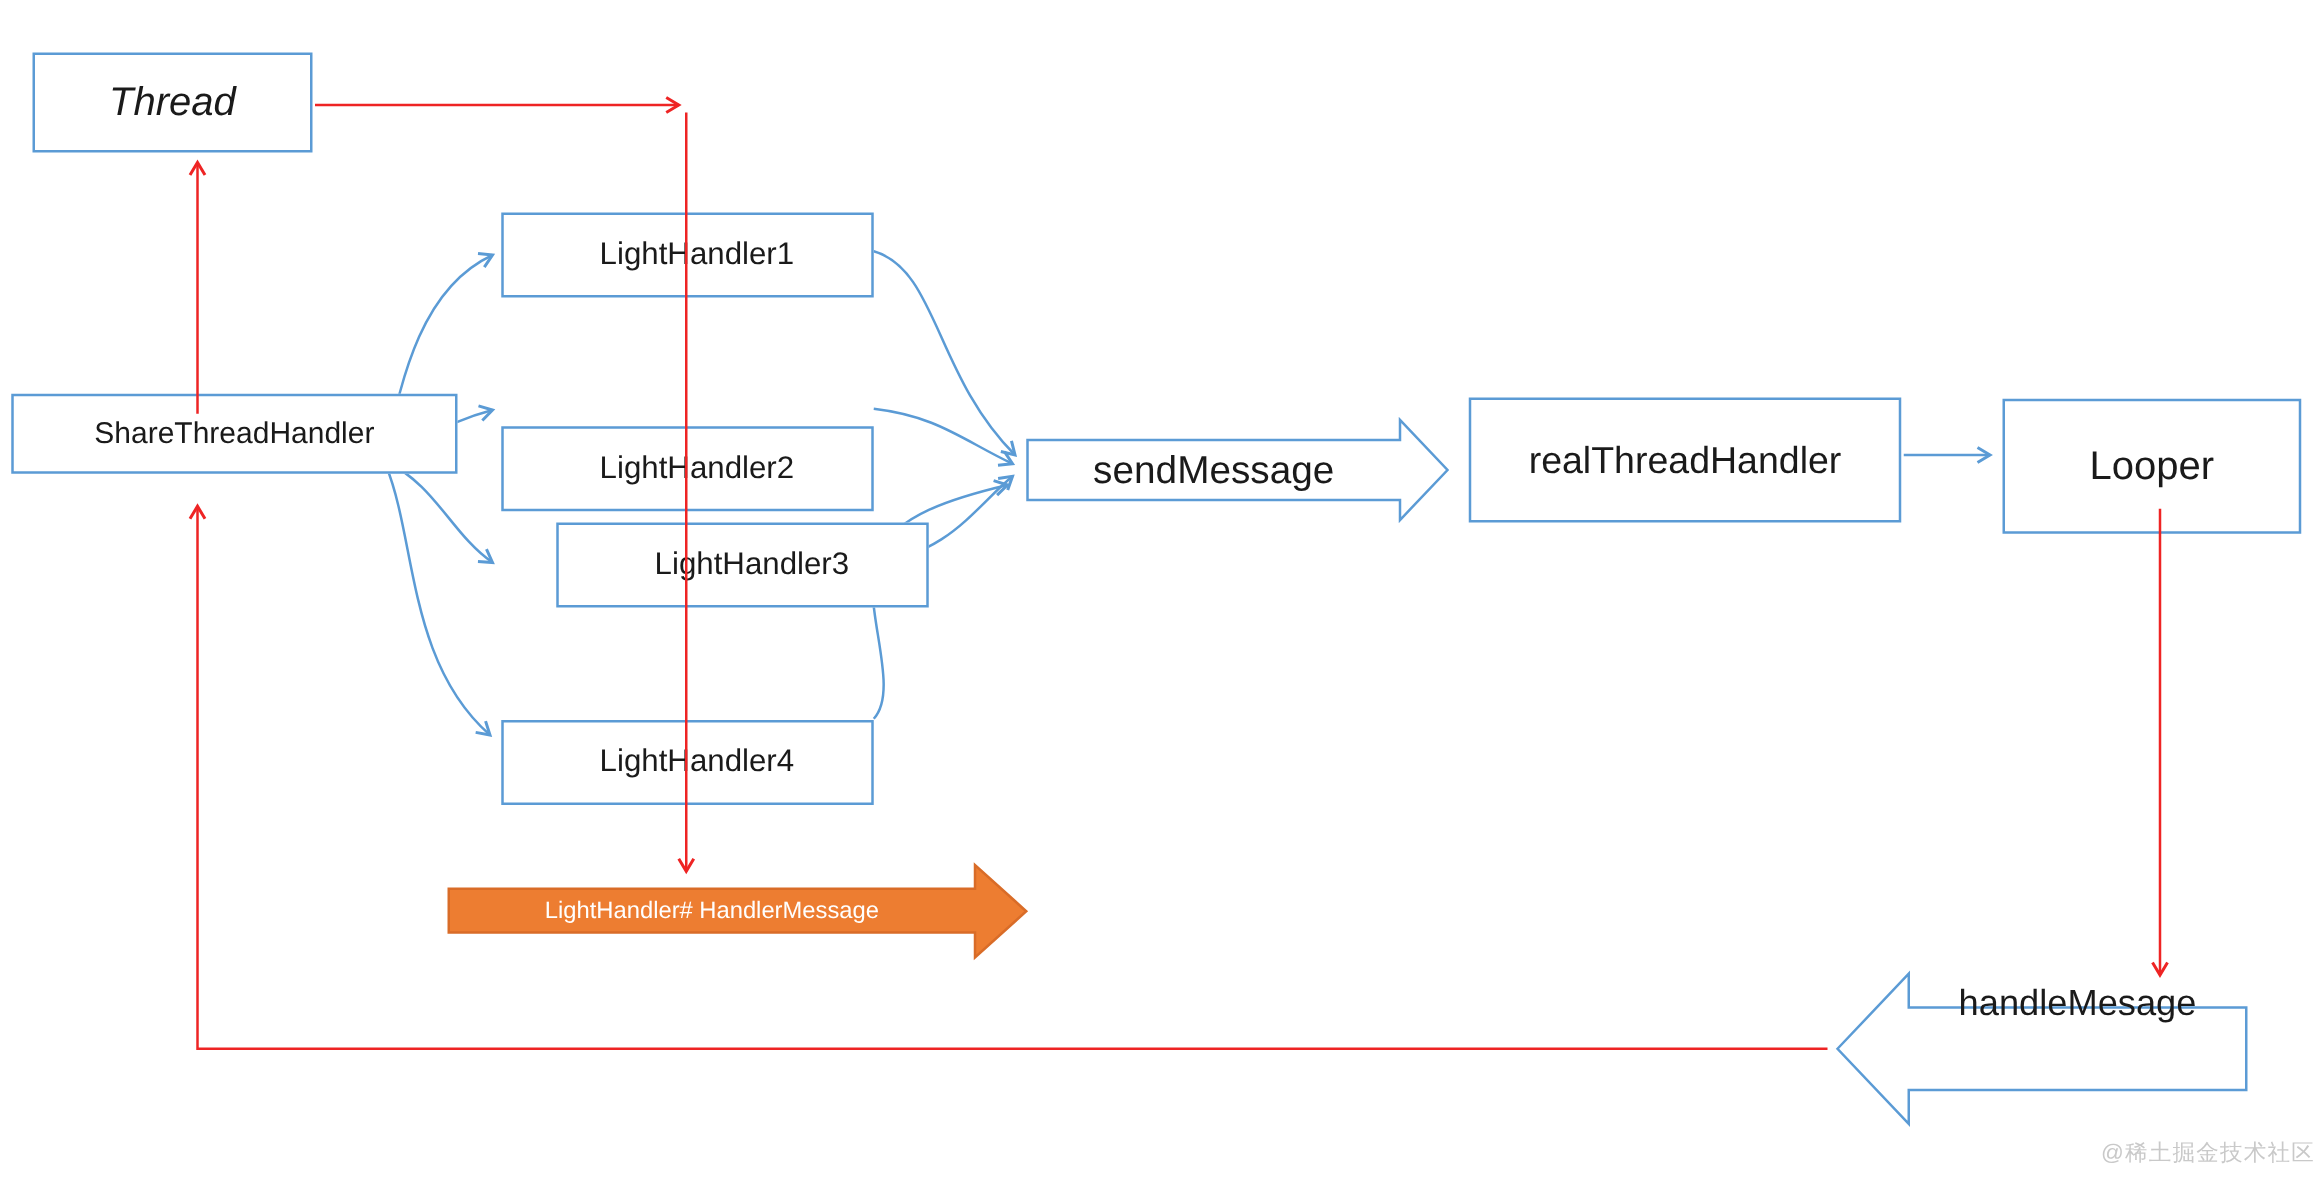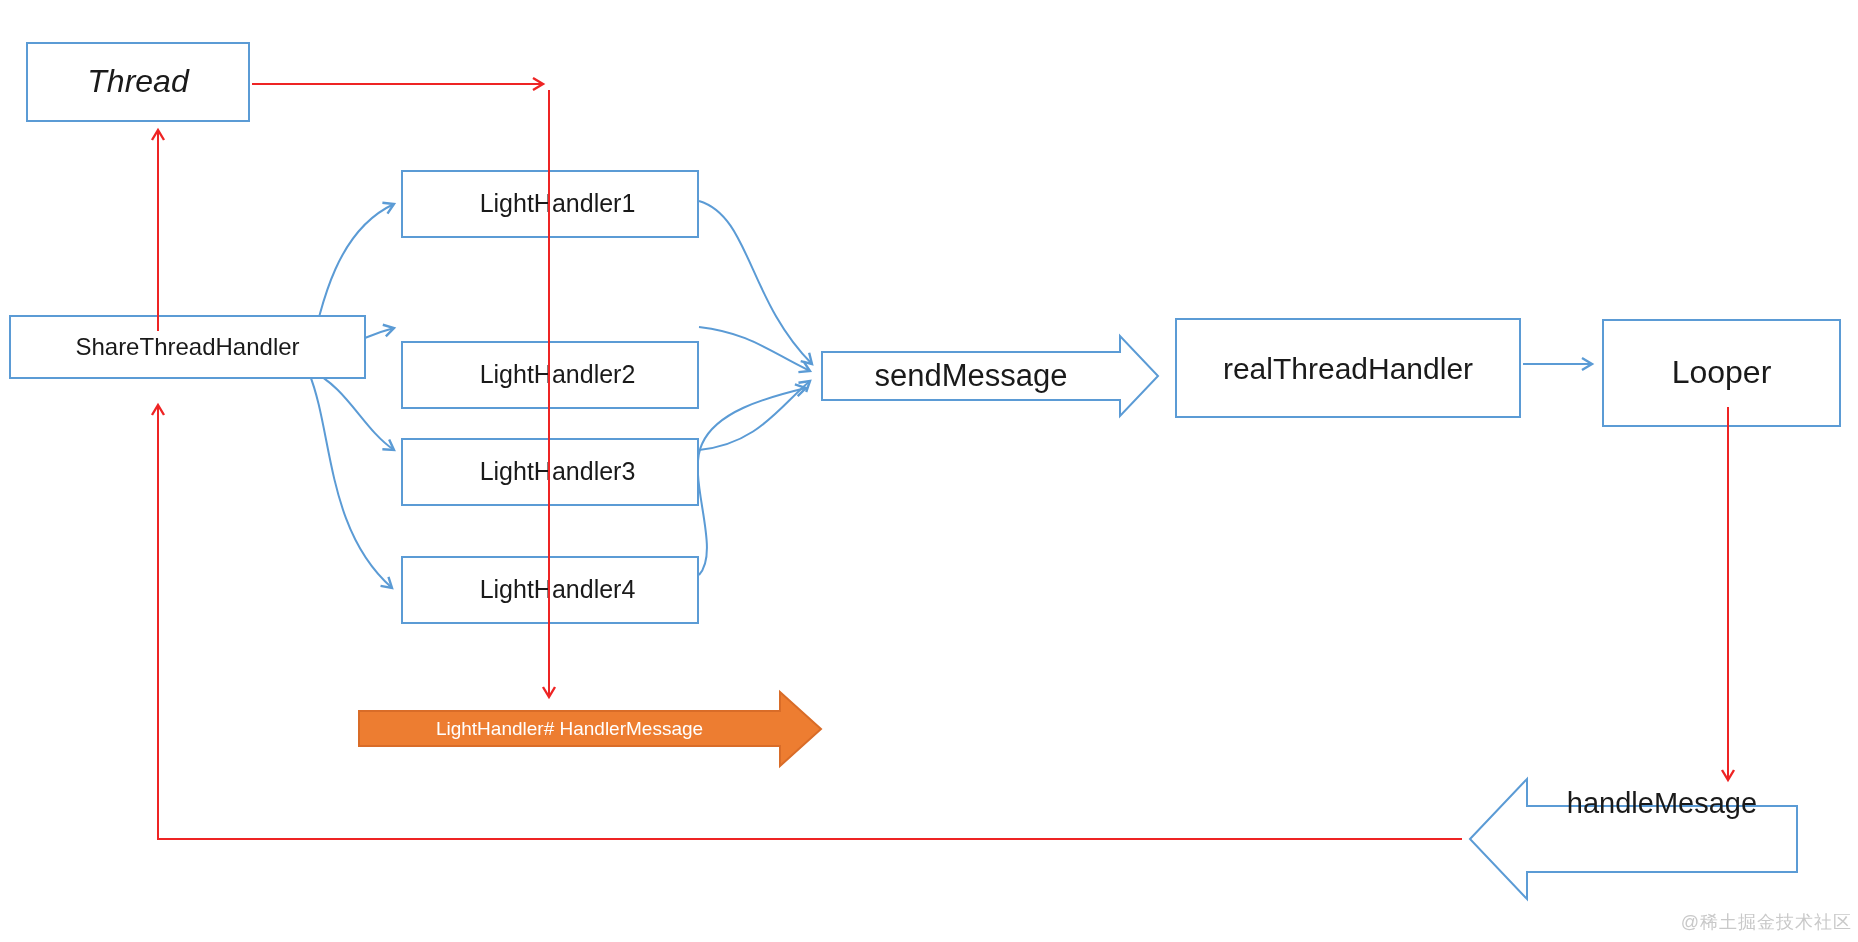--- a/index.html
+++ b/index.html
@@ -37,21 +37,21 @@
   .fill-white-blue{fill:#ffffff;stroke:var(--box-border);}
   .fill-orange{fill:var(--orange-fill);stroke:var(--orange-border);}
   .watermark{
     position:absolute;right:6px;bottom:8px;z-index:4;
     color:var(--watermark);font-size:18px;letter-spacing:1px;margin-top:29px;
   }
   
   .n-thread{left:26px;top:42px;width:224px;height:80px;font-size:32px;font-style:italic;}
   .n-share{left:9px;top:315px;width:357px;height:64px;font-size:24px;}
   .n-lh{left:401px;width:298px;height:68px;font-size:25px;padding-left:15px;}
-  .n-lh1{top:170px;} .n-lh2{top:294px;margin-top:47px;} .n-lh3{top:438px;} .n-lh4{top:556px;}
+  .n-lh1{top:170px;} .n-lh2{top:294px;margin-top:47px;} .n-lh3{top:418px;margin-left:44px;} .n-lh4{top:576px;}
   .n-real{left:1175px;top:318px;width:346px;height:100px;font-size:30px;}
   .n-looper{left:1602px;top:319px;width:239px;height:108px;font-size:32px;}
   .l-send{left:822px;top:352px;width:298px;height:48px;font-size:31px;}
   .l-handle{left:1527px;top:770px;width:270px;height:66px;font-size:29px;}
   .l-orange{left:359px;top:711px;width:421px;height:35px;font-size:19px;color:var(--orange-text);}
 </style>
 </head>
 <body>
 
 <div class="canvas">

